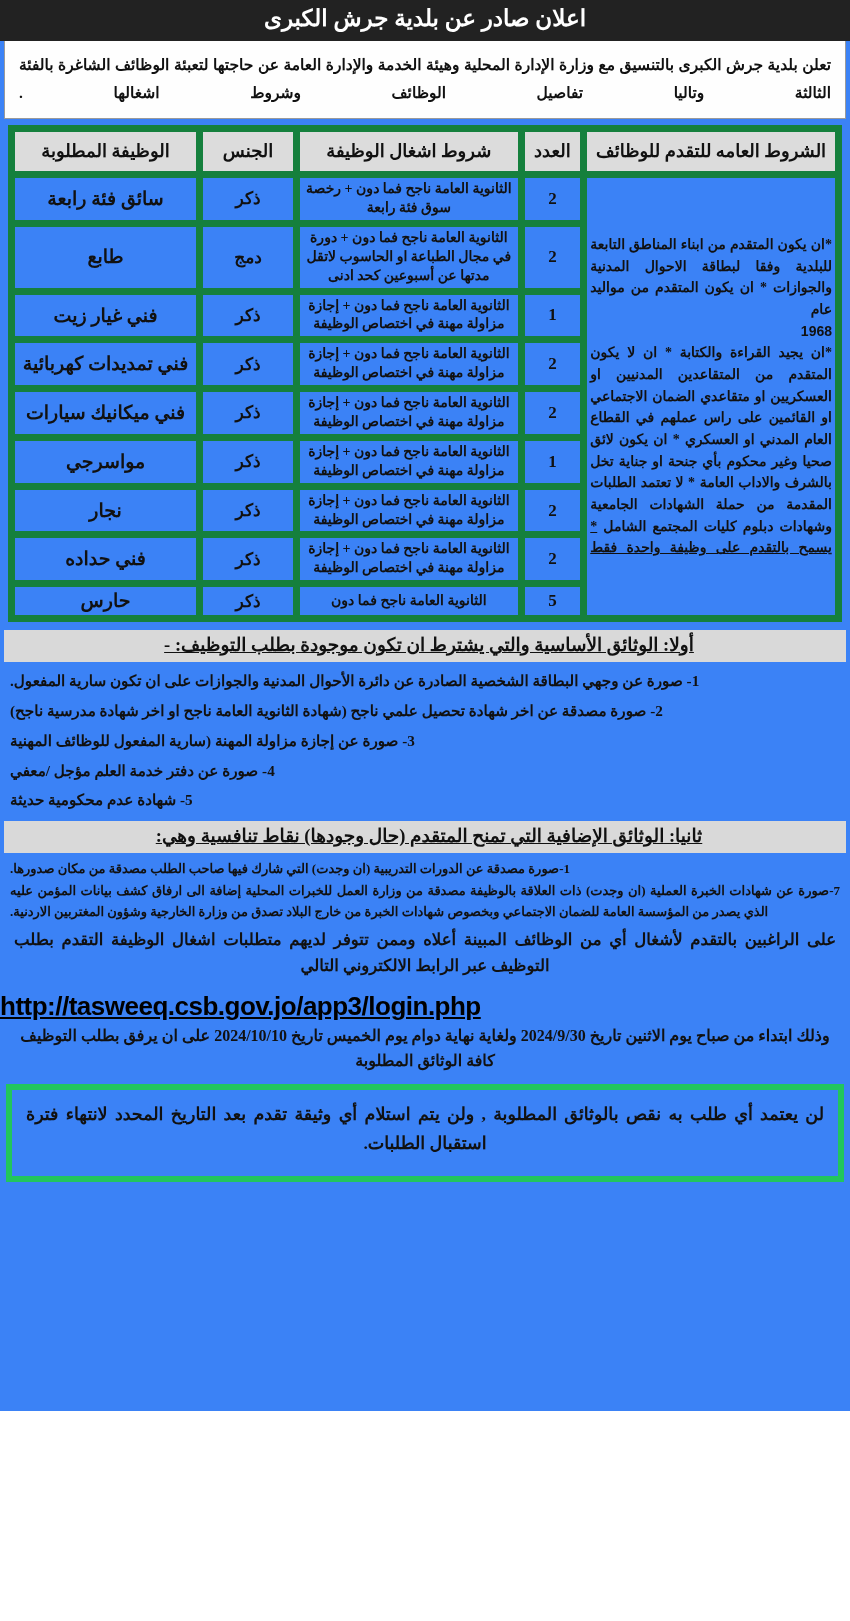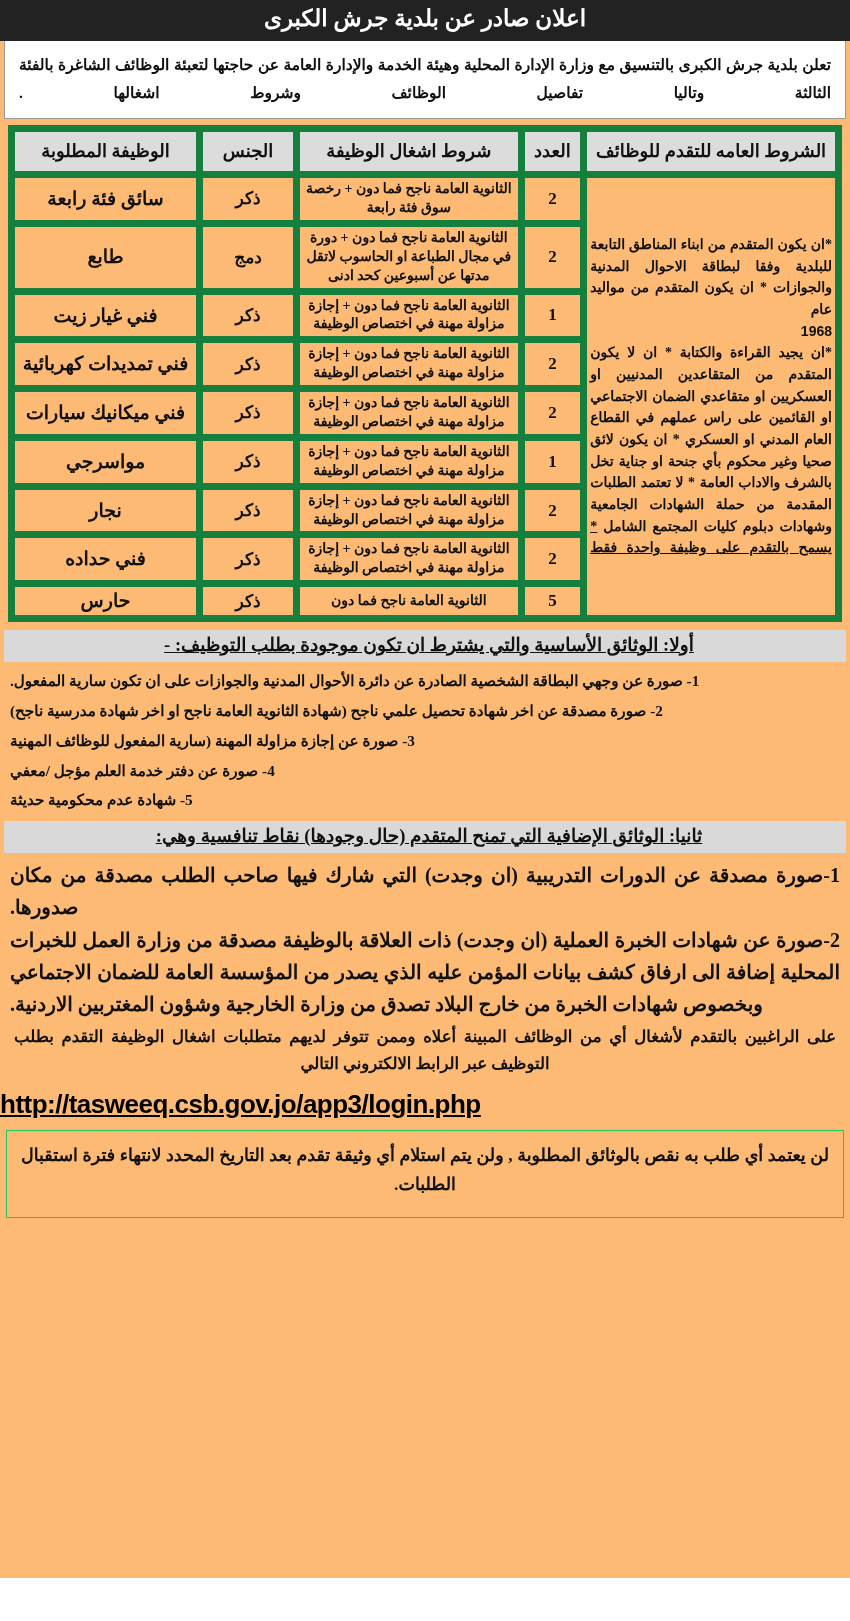--- a/index.html
+++ b/index.html
@@ -9,23 +9,23 @@
   }
   body {
     width: 850px;
     height: 1621px;
     font-family: "Liberation Serif", "DejaVu Serif", serif;
     color: #111111;
     overflow: hidden;
   }
   .page {
     width: 850px;
-    height: 1578px;
+    height: 1411px;
     box-sizing: border-box;
-    background: #fdba74;
+    background: #3b82f6;
     position: relative;
   }
 
   
   .title-band {
     background: #222222;
     color: #ffffff;
     text-align: center;
     font-size: 23px;
     font-weight: bold;
@@ -135,21 +135,21 @@
   }
   .list-block .li {
     font-size: 15.2px;
     font-weight: bold;
     line-height: 1.7;
     text-align: justify;
     text-align-last: left;
     margin-bottom: 4px;
   }
   .list-block.tight .li {
-    font-size: 20px;
+    font-size: 13px;
     line-height: 1.6;
     margin-bottom: 1px;
   }
 
   .para-center {
     margin: 4px 14px 12px 14px;
     font-size: 16.5px;
     font-weight: bold;
     line-height: 1.6;
     text-align: justify;
@@ -172,21 +172,21 @@
 
   .date-para {
     margin: 2px 14px 0 14px;
     font-size: 16px;
     font-weight: bold;
     line-height: 1.55;
     text-align: center;
   }
 
   .note-box {
-    border: 1px solid #22c55e;
+    border: 6px solid #22c55e;
     margin: 10px 6px 6px 6px;
     padding: 10px 14px 14px 14px;
     min-height: 62px;
   }
   .note-text {
     font-size: 17.5px;
     font-weight: bold;
     line-height: 1.65;
     text-align: justify;
     text-align-last: center;
@@ -293,27 +293,28 @@
     <div class="li">1- صورة عن وجهي البطاقة الشخصية الصادرة عن دائرة الأحوال المدنية والجوازات على ان تكون سارية المفعول.</div>
     <div class="li">2- صورة مصدقة عن اخر شهادة تحصيل علمي ناجح (شهادة الثانوية العامة ناجح او اخر شهادة مدرسية ناجح)</div>
     <div class="li">3- صورة عن إجازة مزاولة المهنة (سارية المفعول للوظائف المهنية</div>
     <div class="li">4- صورة عن دفتر خدمة العلم مؤجل /معفي</div>
     <div class="li">5- شهادة عدم محكومية حديثة</div>
   </div>
 
   <div class="sec-head">ثانيا: الوثائق الإضافية التي تمنح المتقدم (حال وجودها) نقاط تنافسية وهي:</div>
   <div class="list-block tight">
     <div class="li">1-صورة مصدقة عن الدورات التدريبية (ان وجدت) التي شارك فيها صاحب الطلب مصدقة من مكان صدورها.</div>
-    <div class="li">2-صورة عن شهادات الخبرة العملية (ان وجدت) ذات العلاقة بالوظيفة مصدقة من وزارة العمل للخبرات المحلية إضافة الى ارفاق كشف بيانات المؤمن عليه الذي يصدر من المؤسسة العامة للضمان الاجتماعي وبخصوص شهادات الخبرة من خارج البلاد تصدق من وزارة الخارجية وشؤون المغتربين الاردنية.</div>
+    <div class="li">7-صورة عن شهادات الخبرة العملية (ان وجدت) ذات العلاقة بالوظيفة مصدقة من وزارة العمل للخبرات المحلية إضافة الى ارفاق كشف بيانات المؤمن عليه الذي يصدر من المؤسسة العامة للضمان الاجتماعي وبخصوص شهادات الخبرة من خارج البلاد تصدق من وزارة الخارجية وشؤون المغتربين الاردنية.</div>
   </div>
 
   <div class="para-center">على الراغبين بالتقدم لأشغال أي من الوظائف المبينة أعلاه وممن تتوفر لديهم متطلبات اشغال الوظيفة التقدم بطلب التوظيف عبر الرابط الالكتروني التالي</div>
 
   <div class="url-line">
     <span class="url">http://tasweeq.csb.gov.jo/app3/login.php</span>
   </div>
 
+  <div class="date-para">وذلك ابتداء من صباح يوم الاثنين تاريخ 2024/9/30    ولغاية نهاية دوام يوم الخميس تاريخ 2024/10/10 على ان يرفق بطلب التوظيف كافة الوثائق المطلوبة</div>
 
   <div class="note-box">
     <div class="note-text">لن يعتمد أي طلب به نقص بالوثائق المطلوبة , ولن يتم استلام أي وثيقة تقدم بعد التاريخ المحدد لانتهاء فترة استقبال الطلبات.</div>
   </div>
 
 </div>
 
 </body></html>

